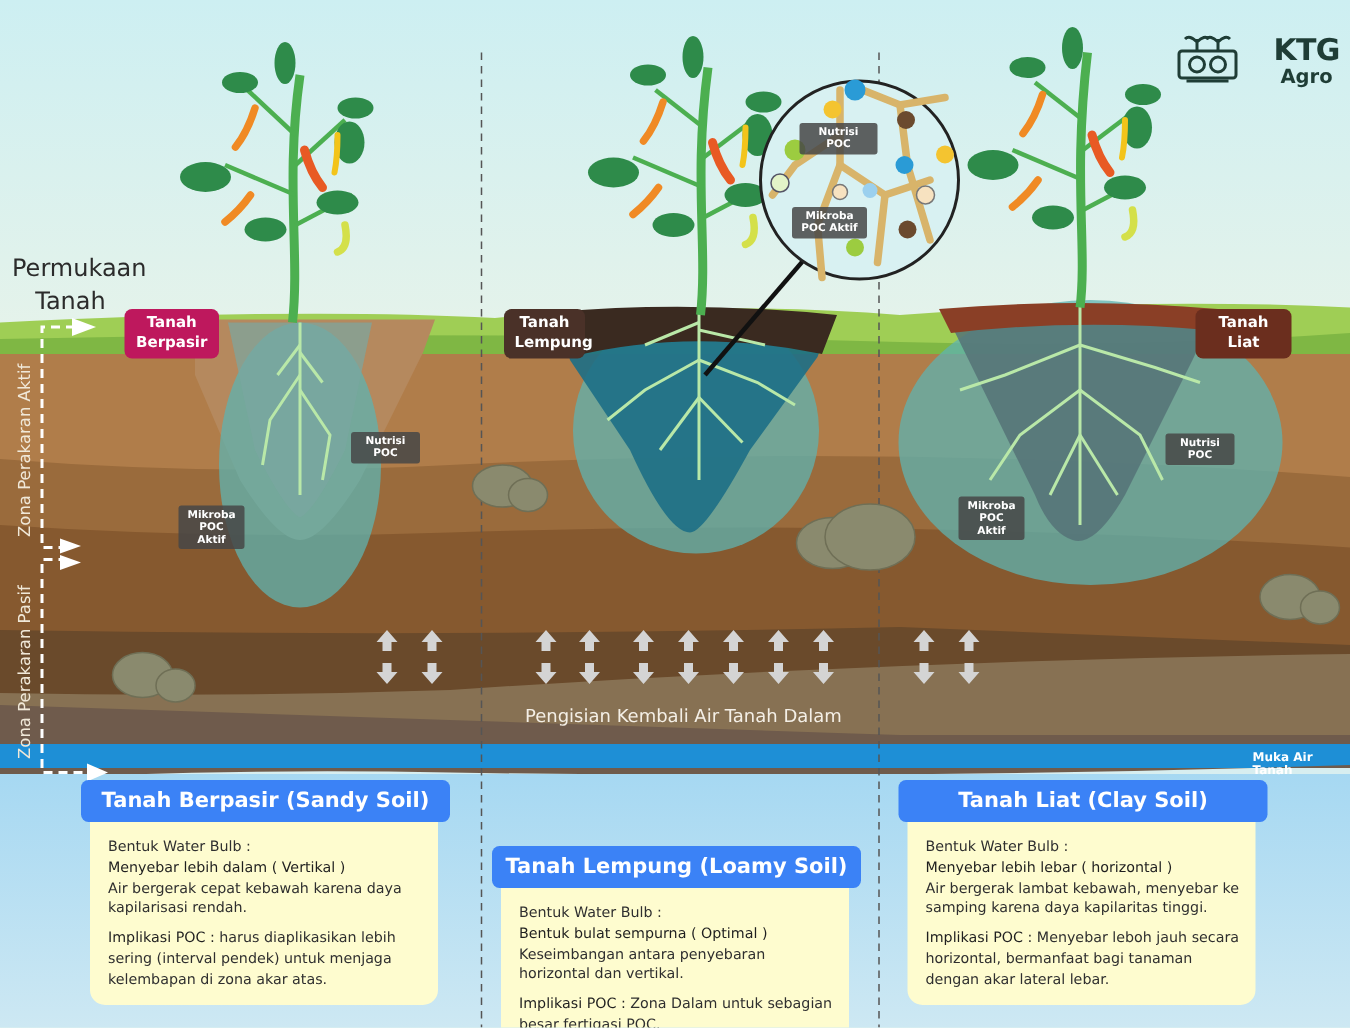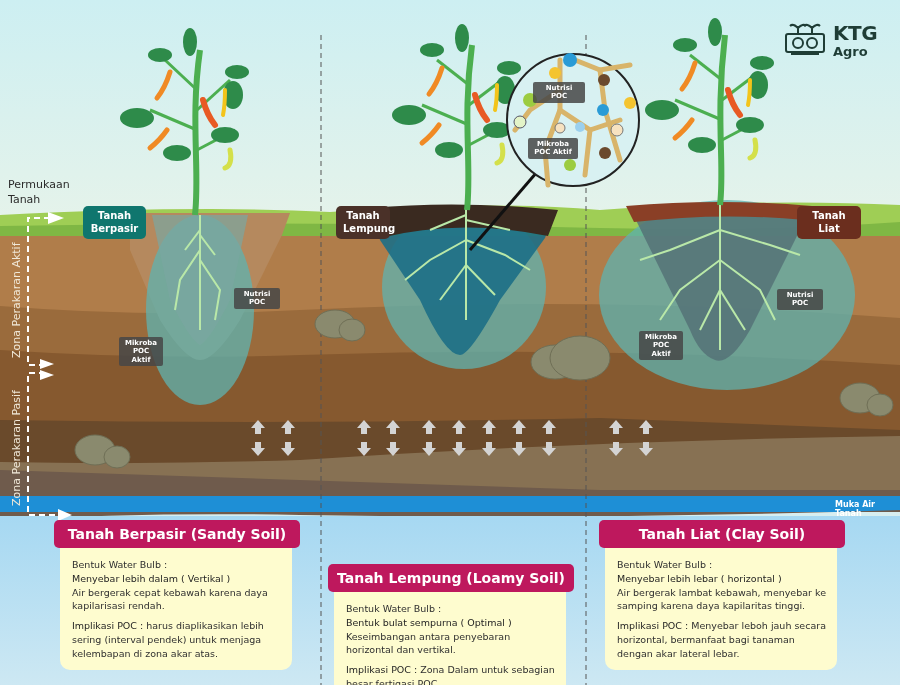--- a/index.html
+++ b/index.html
@@ -2,41 +2,41 @@
 <html><head>
 <meta charset="utf-8">
 <style>
   * { box-sizing: border-box; margin: 0; padding: 0; }
   html, body { width: 900px; height: 685px; overflow: hidden; }
   body { font-family: "DejaVu Sans", sans-serif; position: relative; background: #d7eef0; }
   .canvas { position: absolute; left: 0; top: 0; width: 900px; height: 685px; overflow: hidden; }
   svg.scene { position: absolute; left: 0; top: 0; }
   .abs { position: absolute; }
 
-  .logo { left: 783px; top: 20px; display: flex; align-items: center; gap: 6px; }
+  .logo { left: 783px; top: 20px; display: flex; align-items: center; gap: 22px; text-align: center; }
   .logo-text { color: #1f3d36; font-weight: bold; line-height: 1; }
   .logo-text .l1 { font-size: 20px; letter-spacing: -0.5px; }
   .logo-text .l2 { font-size: 13px; margin-top: 2px; }
 
-  .surface-label { left: 8px; top: 178px; width: 78px; text-align: left; font-size: 11px; color: #2b2b2b; line-height: 1.35; }
+  .surface-label { left: 8px; top: 168px; width: 78px; text-align: center; font-size: 16px; color: #2b2b2b; line-height: 1.35; }
 
   .soil-tag { color: #fff; font-weight: bold; font-size: 10px; text-align: center; line-height: 1.25; border-radius: 5px; padding: 4px 7px; }
-  .tag-sandy { left: 83px; top: 206px; width: 63px; background: #0f766e; }
+  .tag-sandy { left: 83px; top: 206px; width: 63px; background: #be185d; }
   .tag-loamy { left: 336px; top: 206px; width: 54px; background: #4a3128; }
   .tag-clay { left: 797px; top: 206px; width: 64px; background: #6b2e1e; }
 
   .mini-tag { background: rgba(70,70,70,0.85); color: #fff; font-size: 7px; font-weight: bold; text-align: center; line-height: 1.2; padding: 2px 4px; border-radius: 2px; }
 
   .zone-label { color: #f0e8d8; font-size: 11px; transform-origin: left top; transform: rotate(-90deg); white-space: nowrap; }
 
   .recharge { left: 350px; top: 470px; font-size: 12px; color: #f4efe6; }
   .watertable { left: 835px; top: 500px; font-size: 8px; font-weight: bold; color: #fff; }
 
   .card { position: absolute; top: 528px; width: 232px; height: 142px; background: #fefccf; border-radius: 10px; padding: 30px 10px 8px 12px; font-size: 9.5px; color: #2f2f2f; line-height: 1.45; }
-  .card-title { position: absolute; left: -6px; top: -8px; width: 246px; height: 28px; background: #be185d; color: #fff; font-weight: bold; font-size: 14px; border-radius: 5px; display: flex; align-items: center; justify-content: center; white-space: nowrap; }
+  .card-title { position: absolute; left: -6px; top: -8px; width: 246px; height: 28px; background: #3b82f6; color: #fff; font-weight: bold; font-size: 14px; border-radius: 5px; display: flex; align-items: center; justify-content: center; white-space: nowrap; }
   .card .strong { font-weight: normal; color: #1f1f1f; }
   .card p { margin-bottom: 6px; }
 </style>
 </head>
 <body>
 
 <div class="canvas">
 
   <svg class="scene" width="900" height="685" viewBox="0 0 900 685">
     <defs>
@@ -294,20 +294,21 @@
   <div class="abs mini-tag" style="left:528px; top:138px; width:50px;">Mikroba POC Aktif</div>
 
   <div class="abs mini-tag" style="left:234px; top:288px; width:46px;">Nutrisi POC</div>
   <div class="abs mini-tag" style="left:119px; top:337px; width:44px;">Mikroba POC Aktif</div>
   <div class="abs mini-tag" style="left:777px; top:289px; width:46px;">Nutrisi POC</div>
   <div class="abs mini-tag" style="left:639px; top:331px; width:44px;">Mikroba POC Aktif</div>
 
   <div class="abs zone-label" style="left:10px; top:358px;">Zona Perakaran Aktif</div>
   <div class="abs zone-label" style="left:10px; top:506px;">Zona Perakaran Pasif</div>
 
+  <div class="abs recharge">Pengisian Kembali Air Tanah Dalam</div>
   <div class="abs watertable">Muka Air Tanah</div>
 
   <div class="card" style="left:60px;">
     <div class="card-title">Tanah Berpasir (Sandy Soil)</div>
     <div>Bentuk Water Bulb :</div>
     <div class="strong">Menyebar lebih dalam ( Vertikal )</div>
     <p>Air bergerak cepat kebawah karena daya kapilarisasi rendah.</p>
     <p><span class="strong">Implikasi POC :</span><span> harus diaplikasikan lebih sering (interval pendek) untuk menjaga kelembapan di zona akar atas.</span></p>
   </div>
 

